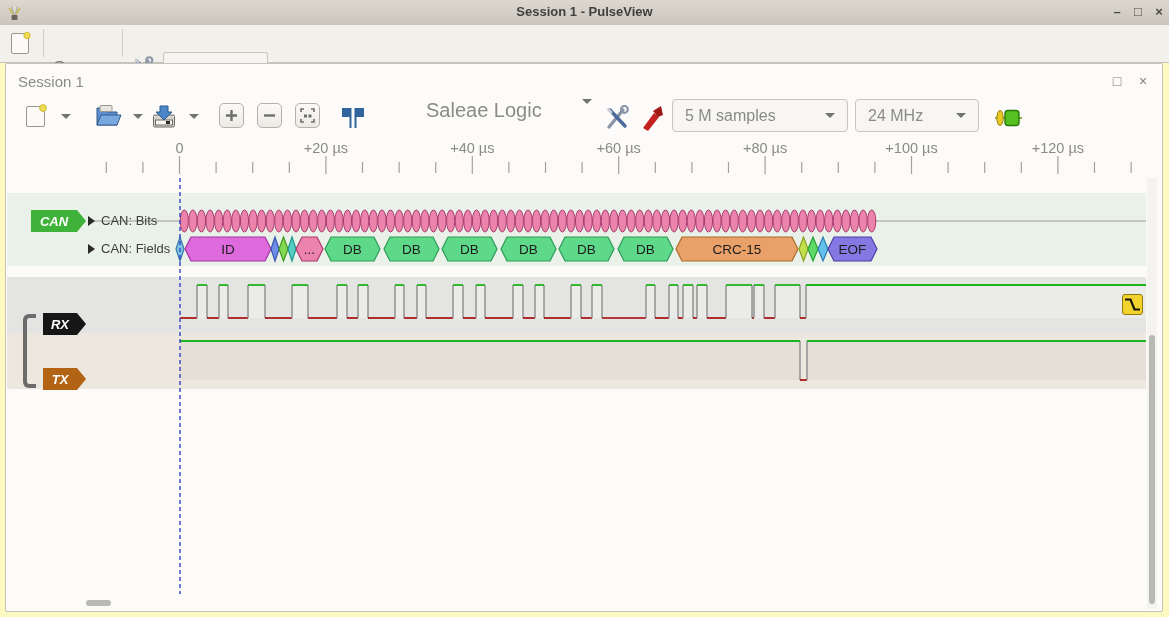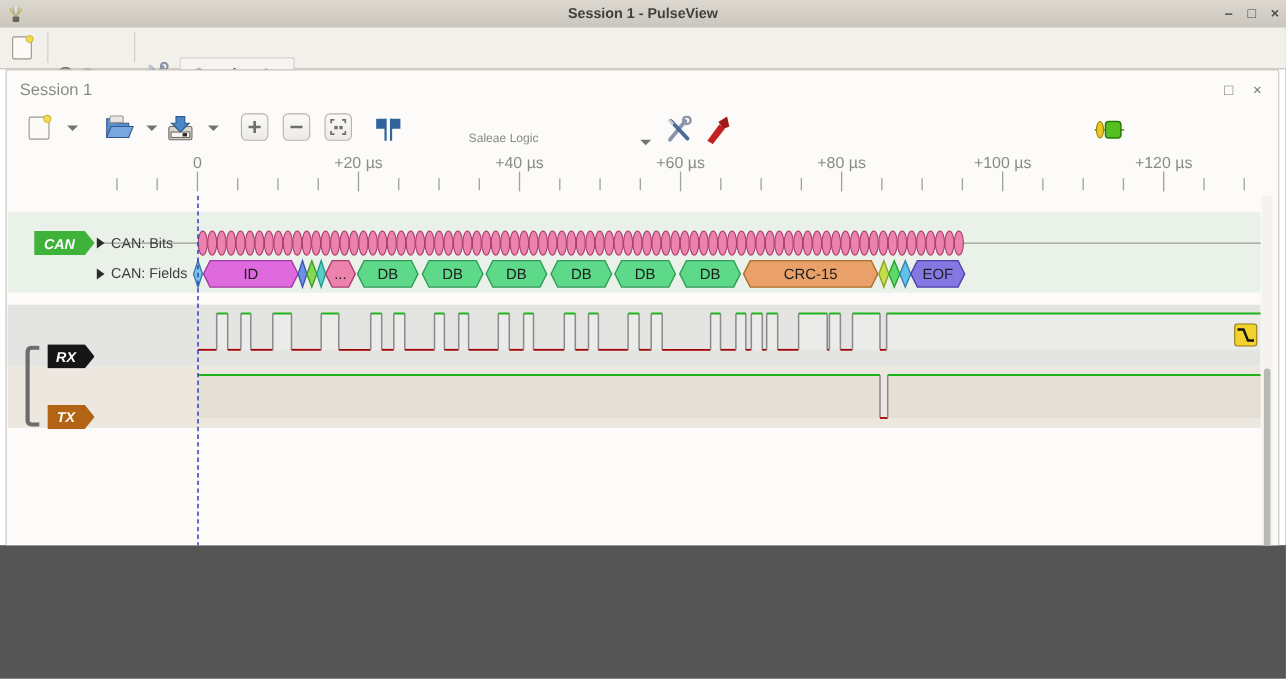--- a/index.html
+++ b/index.html
@@ -1,16 +1,16 @@
 <!DOCTYPE html>
 <html><head>
 <meta charset="utf-8">
 <style>
   html,body{margin:0;padding:0;background:#555;}
-  #window{position:relative;width:1169px;height:496px;background:#ffffff;
+  #window{position:relative;width:1169px;height:617px;background:#fef9c3;
     font-family:"Liberation Sans","DejaVu Sans",sans-serif;overflow:hidden;
     outline:1px solid #3c3c3c;}
   .abs{position:absolute;}
   
   .titlebar{position:absolute;left:0;top:0;width:1169px;height:25px;
     background:linear-gradient(#dcd8d0,#cac6be);border-bottom:1px solid #a5a19a;}
   .titlebar .title{position:absolute;left:0;top:4px;width:100%;text-align:center;
     font-size:13px;font-weight:bold;color:#3f3f3b;}
   .winbtn{position:absolute;top:3px;width:18px;height:18px;color:#4a4a45;
     font-size:13px;font-weight:bold;text-align:center;line-height:18px;cursor:default;}
@@ -36,22 +36,22 @@
   
   .flatbtn{position:absolute;top:100px;height:32px;display:flex;align-items:center;gap:5px;}
   .drop{width:0;height:0;border-left:5px solid transparent;border-right:5px solid transparent;
     border-top:5px solid #73736d;}
   .sqbtn{position:absolute;top:103px;width:25px;height:25px;border:1px solid #b5b1a9;
     border-radius:5px;background:linear-gradient(#fbfaf8,#eceae5);box-sizing:border-box;
     color:#6f6f69;display:flex;align-items:center;justify-content:center;}
   .combo{position:absolute;top:99px;height:33px;border:1px solid #c9c5bd;border-radius:4px;
     background:#f7f6f3;box-sizing:border-box;display:flex;align-items:center;
     justify-content:space-between;padding:0 12px;color:#8b8b85;font-size:16px;}
-  .flatcombo{position:absolute;top:99px;height:33px;display:flex;align-items:flex-end;
-    justify-content:space-between;color:#8b8b85;font-size:11px;}
+  .flatcombo{position:absolute;top:99px;height:33px;display:flex;align-items:flex-start;
+    justify-content:space-between;color:#8b8b85;font-size:20px;}
   
   .band{position:absolute;left:7px;width:1139px;}
   .rowlabel{position:absolute;font-size:13px;color:#3e3e3a;}
   .expander{position:absolute;width:0;height:0;border-top:5px solid transparent;
     border-bottom:5px solid transparent;border-left:7px solid #2a2a28;}
   .tag{position:absolute;height:22px;color:#fff;font-weight:bold;font-size:13px;
     display:flex;align-items:center;justify-content:center;padding-right:9px;box-sizing:border-box;
     clip-path:polygon(0 0,calc(100% - 9px) 0,100% 50%,calc(100% - 9px) 100%,0 100%);font-style:italic;}
   .bracket{position:absolute;left:23px;top:314px;width:13px;height:74px;box-sizing:border-box;
     border-left:4px solid #6c6c6c;border-top:4px solid #6c6c6c;border-bottom:4px solid #6c6c6c;
@@ -176,20 +176,28 @@
       <circle cx="20.4" cy="4.4" r="3.4" fill="none" stroke="#8a96a8" stroke-width="2.2"></circle>
       <path d="M6 5 L21 21" stroke="#4a6a9a" stroke-width="3.4" stroke-linecap="round"></path>
       <path d="M3.6 3.6 L8 8" stroke="#c8ccd4" stroke-width="2.6"></path>
     </svg>
   </div>
   <div class="flatbtn" style="left:640px;top:102px">
     <svg width="24" height="26" viewBox="0 0 24 26">
       <path d="M3 23 L14 8 L19 12 L8 26 Z" fill="#c42222"></path>
       <path d="M13 6 L21 1 L23 10 L18 12 Z" fill="#a01818"></path>
     </svg>
+  </div>
+  <div class="combo" style="left:672px;width:176px">
+    <span>5 M samples</span>
+    <span class="drop"></span>
+  </div>
+  <div class="combo" style="left:855px;width:124px">
+    <span>24 MHz</span>
+    <span class="drop"></span>
   </div>
   <div class="flatbtn" style="left:994px;top:102px">
     <svg width="30" height="22" viewBox="0 0 30 22">
       <path d="M1 11 H28" stroke="#7a9a20" stroke-width="1.6"></path>
       <ellipse cx="6" cy="11" rx="3.2" ry="7.5" fill="#e8c822" stroke="#9a8210"></ellipse>
       <rect x="11" y="3.5" width="14" height="15" rx="3" fill="#55c020" stroke="#2a7a0a" stroke-width="1.4"></rect>
     </svg>
   </div>
 
   <div class="band" style="top:193px;height:73px;background:#e9f1e8"></div>

